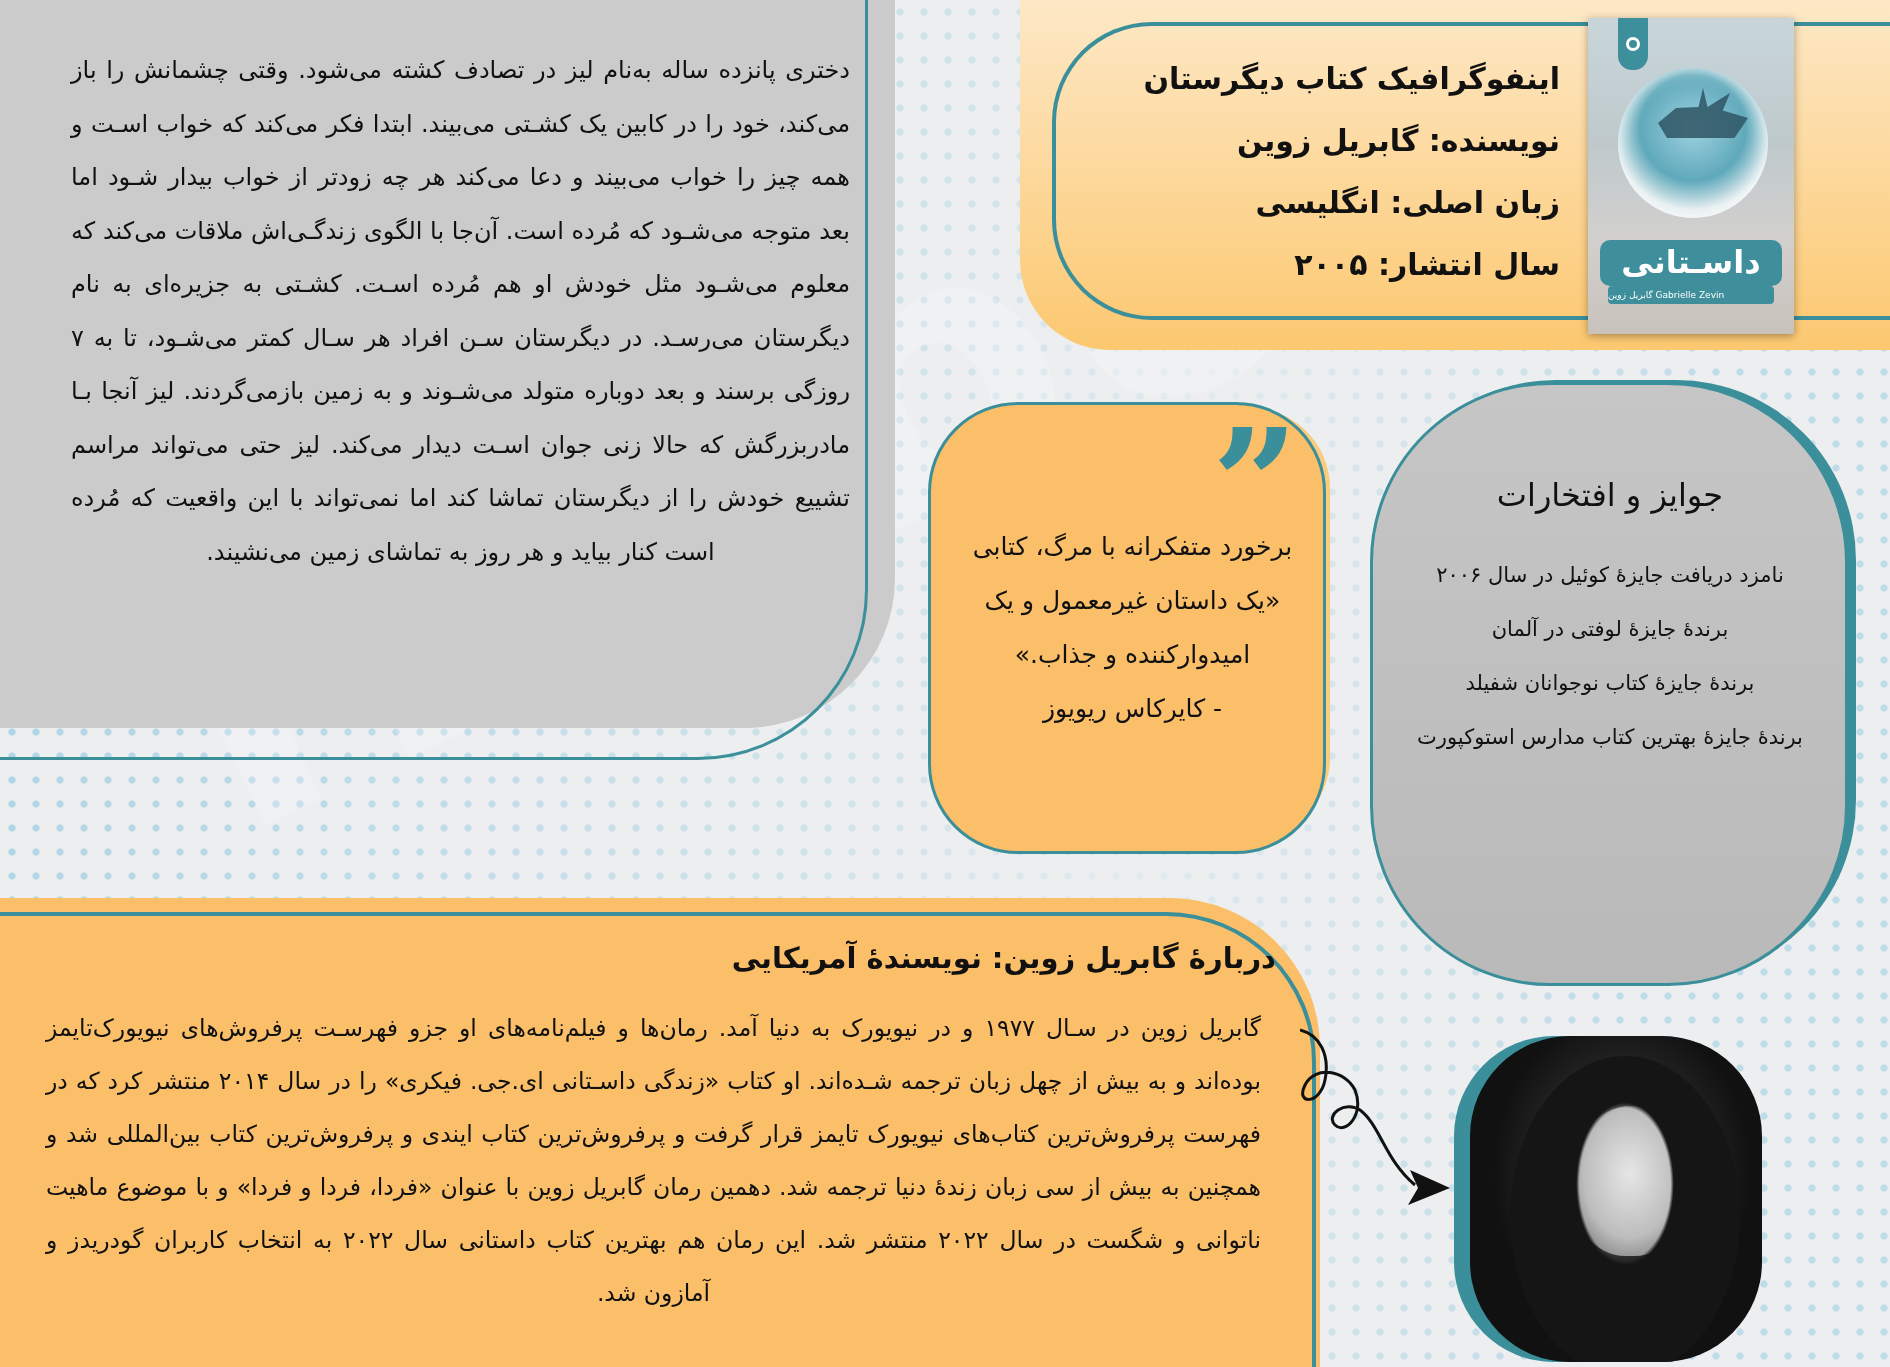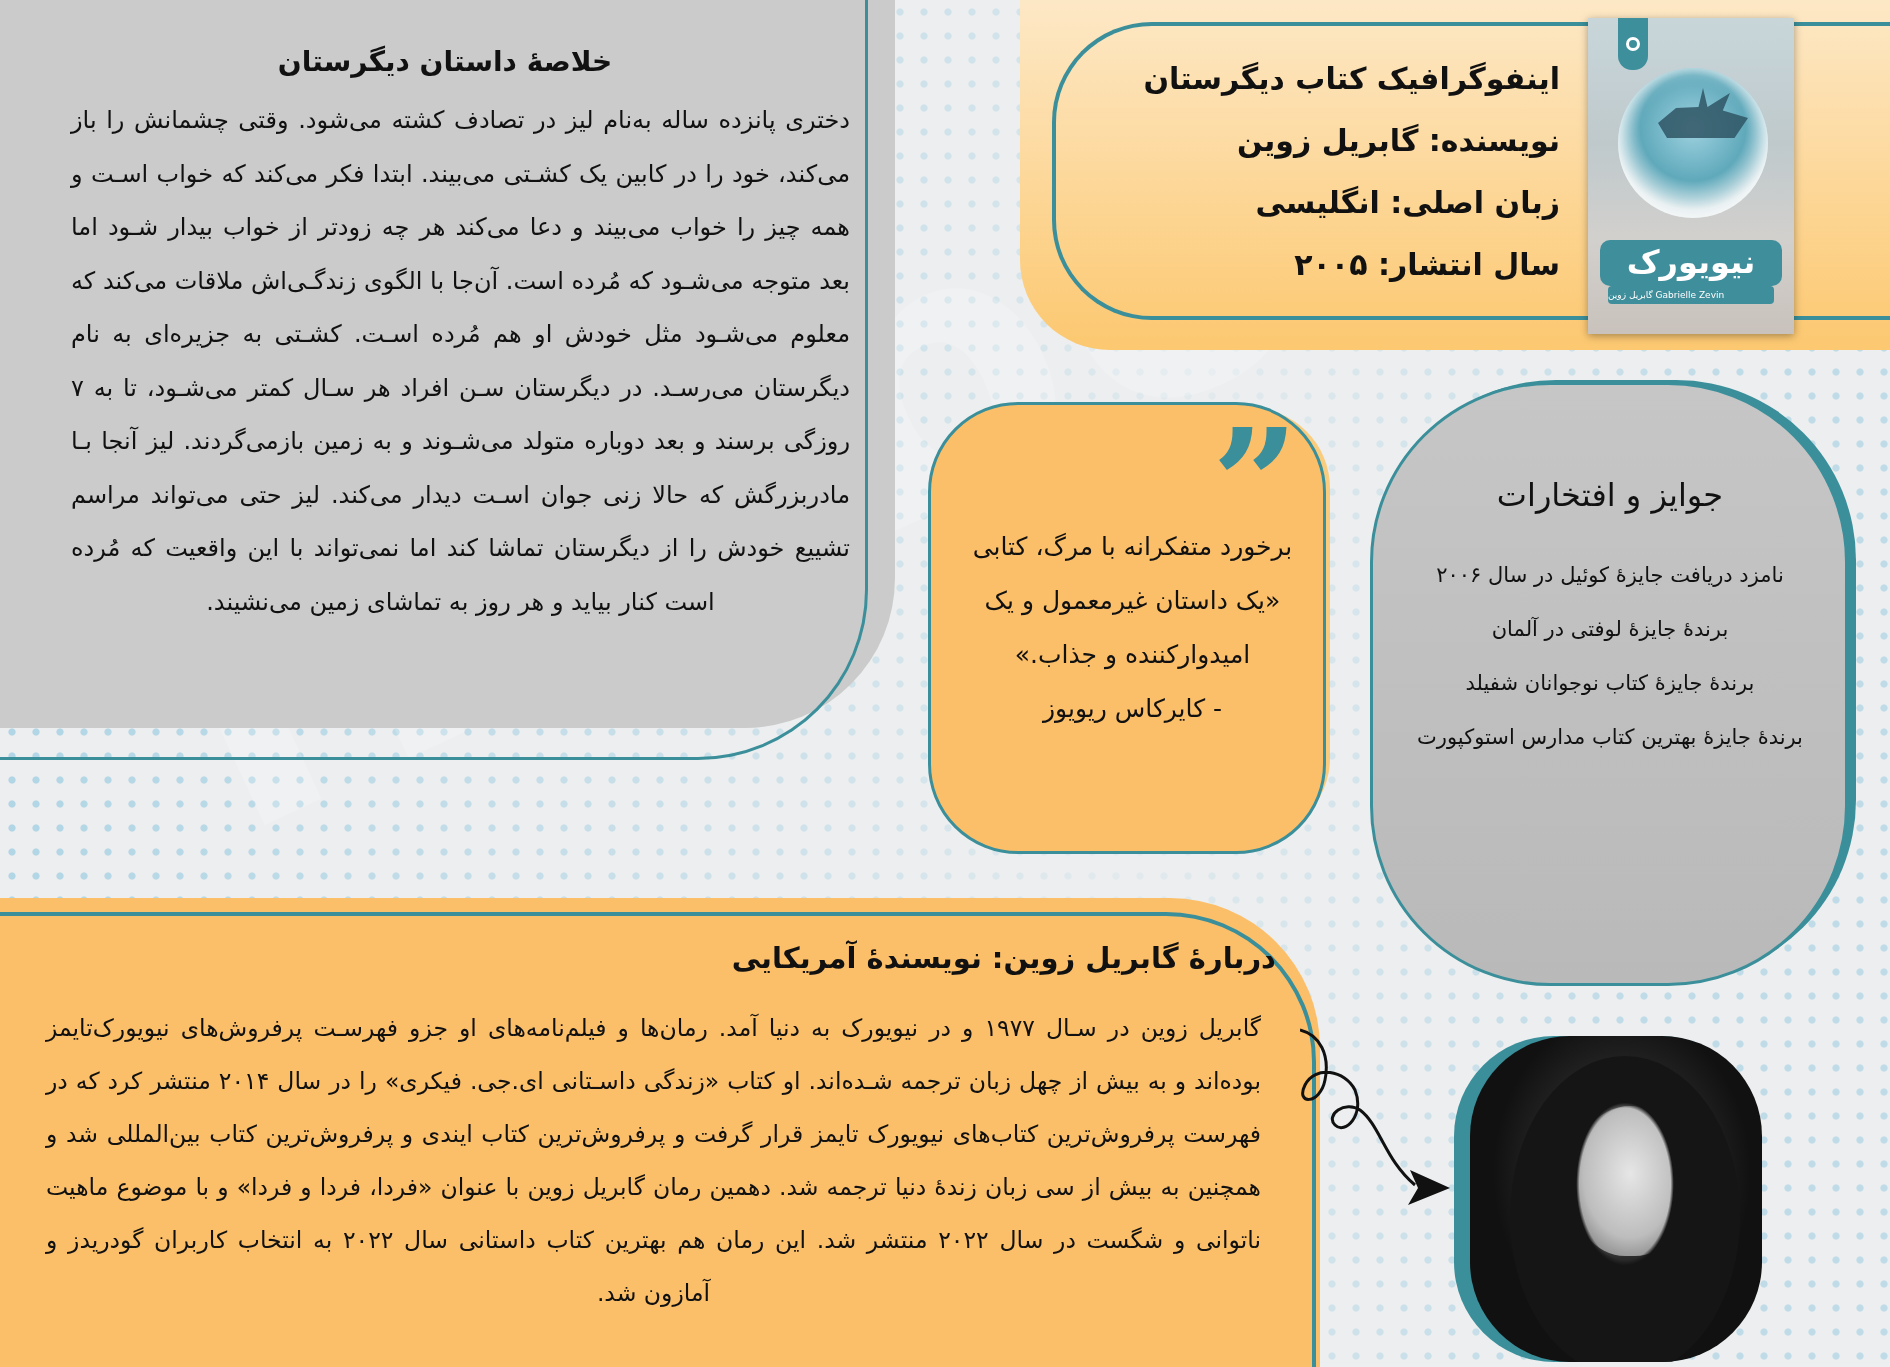--- a/index.html
+++ b/index.html
@@ -190,39 +190,38 @@
 </style>
 </head>
 <body>
 
 <div class="bg-fade"></div>
 <div class="watermark">fidibo</div>
 
 <div class="summary-bg"></div>
 <div class="summary-line"></div>
 <section class="summary" dir="rtl">
-  <h2>خلاصهٔ داستان دیگرستان</h2>
   <p>دختری پانزده ساله به‌نام لیز در تصادف کشته می‌شود. وقتی چشمانش را باز می‌کند، خود را در کابین یک کشـتی می‌بیند. ابتدا فکر می‌کند که خواب اسـت و همه چیز را خواب می‌بیند و دعا می‌کند هر چه زودتر از خواب بیدار شـود اما بعد متوجه می‌شـود که مُرده است. آن‌جا با الگوی زندگـی‌اش ملاقات می‌کند که معلوم می‌شـود مثل خودش او هم مُرده اسـت. کشـتی به جزیره‌ای به نام دیگرستان می‌رسـد. در دیگرستان سـن افراد هر سـال کمتر می‌شـود، تا به ۷ روزگی برسند و بعد دوباره متولد می‌شـوند و به زمین بازمی‌گردند. لیز آنجا بـا مادربزرگش که حالا زنی جوان اسـت دیدار می‌کند. لیز حتی می‌تواند مراسم تشییع خودش را از دیگرستان تماشا کند اما نمی‌تواند با این واقعیت که مُرده است کنار بیاید و هر روز به تماشای زمین می‌نشیند.</p>
 </section>
 
 <div class="info-bg"></div>
 <div class="info-frame"></div>
 <div class="info-text" dir="rtl">
   <div>اینفوگرافیک کتاب دیگرستان</div>
   <div>نویسنده: گابریل زوین</div>
   <div>زبان اصلی: انگلیسی</div>
   <div>سال انتشار: ۲۰۰۵</div>
 </div>
 <div class="book-cover">
   <div class="cover-badge">
       <span></span>
     </div>
   <div class="cover-globe"></div>
   <div class="cover-ship"></div>
-  <div class="cover-title">نیویورک</div>
+  <div class="cover-title">داسـتانی</div>
   <div class="cover-sub">گابریل زوین  Gabrielle Zevin</div>
 </div>
 
 <div class="quote-shadow"></div>
 <div class="quote-card"></div>
 <div class="quote-mark">”</div>
 <div class="quote-text" dir="rtl">
   <div>برخورد متفکرانه با مرگ، کتابی</div>
   <div>«یک داستان غیرمعمول و یک</div>
   <div>امیدوارکننده و جذاب.»</div>

